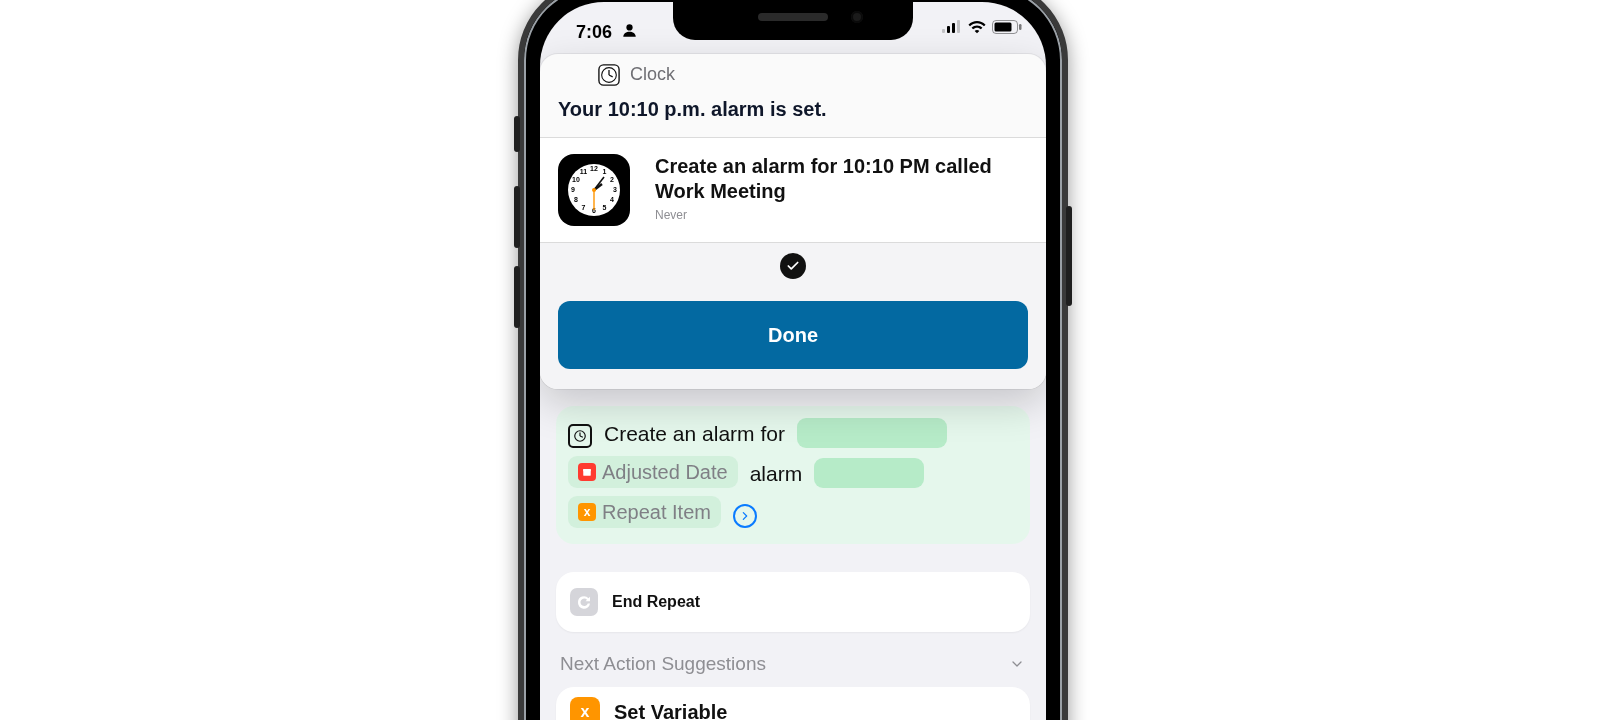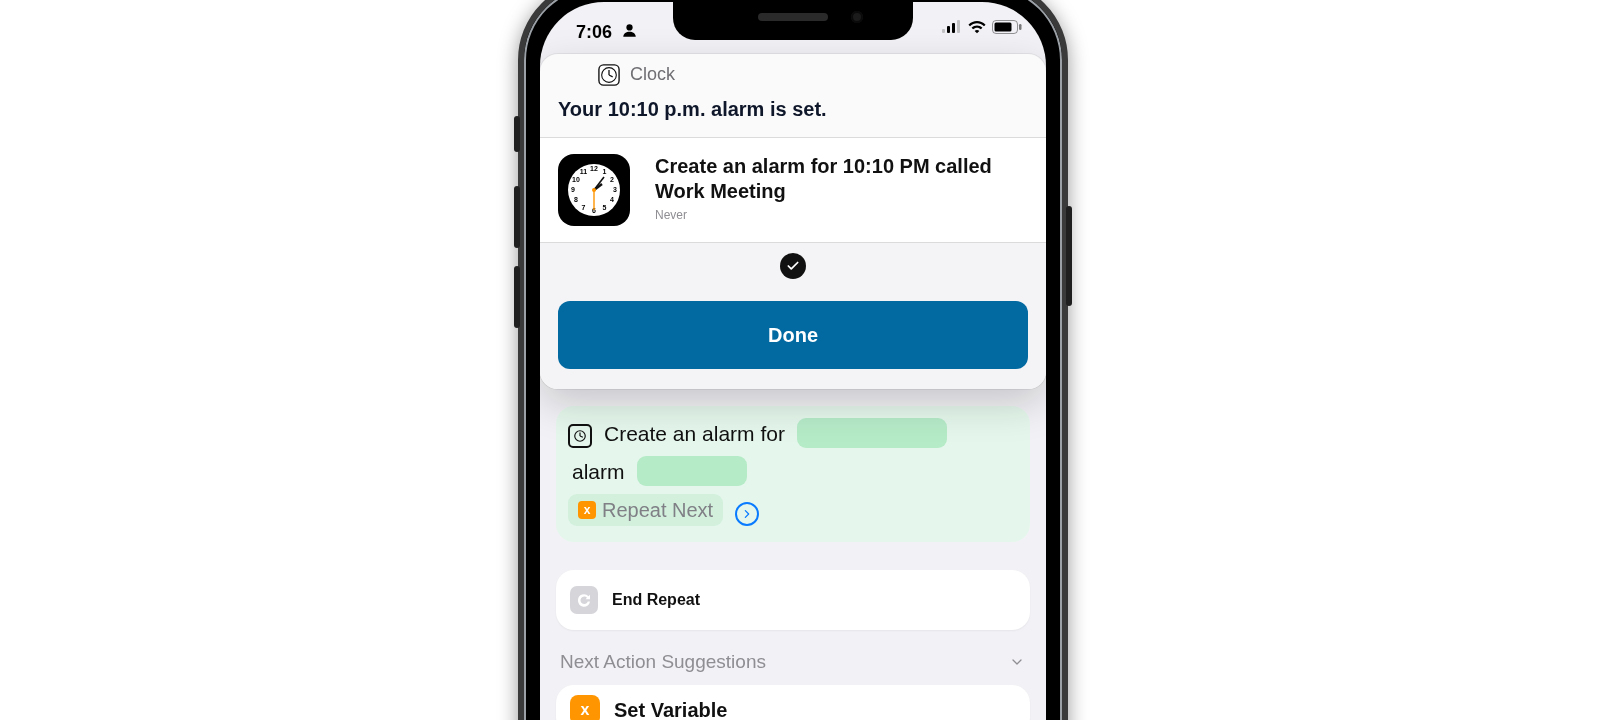--- a/index.html
+++ b/index.html
@@ -252,27 +252,36 @@
               <svg width="14" height="14" viewBox="0 0 24 24">
                   <circle cx="12" cy="12" r="9" stroke="#111" stroke-width="2" fill="none"></circle>
                   <line x1="12" y1="12" x2="12" y2="6" stroke="#111" stroke-width="2"></line>
                   <line x1="12" y1="12" x2="17" y2="14" stroke="#111" stroke-width="2"></line>
                 </svg>
             </span>
             <span class="text">Create an alarm for</span>
             <span class="blank lg"></span>
           </div>
           <div class="ac-line">
+            <span class="token">
+              <span class="ti ti-cal">
+                <svg width="10" height="10" viewBox="0 0 24 24">
+                    <rect x="3" y="5" width="18" height="16" rx="2" fill="#fff"></rect>
+                    <rect x="3" y="5" width="18" height="5" fill="#fff"></rect>
+                  </svg>
+              </span>
+              <span>Adjusted Date</span>
+            </span>
             <span class="text">alarm</span>
             <span class="blank"></span>
           </div>
           <div class="ac-line">
             <span class="token">
               <span class="ti ti-x">x</span>
-              <span>Repeat Next</span>
+              <span>Repeat Item</span>
             </span>
             <span class="expand-chip">
               <svg width="10" height="10" viewBox="0 0 24 24">
                   <path d="M8 4l8 8-8 8" stroke="#0a7bff" stroke-width="3" fill="none" stroke-linecap="round" stroke-linejoin="round"></path>
                 </svg>
             </span>
           </div>
         </div>
 
         <div class="end-card">

